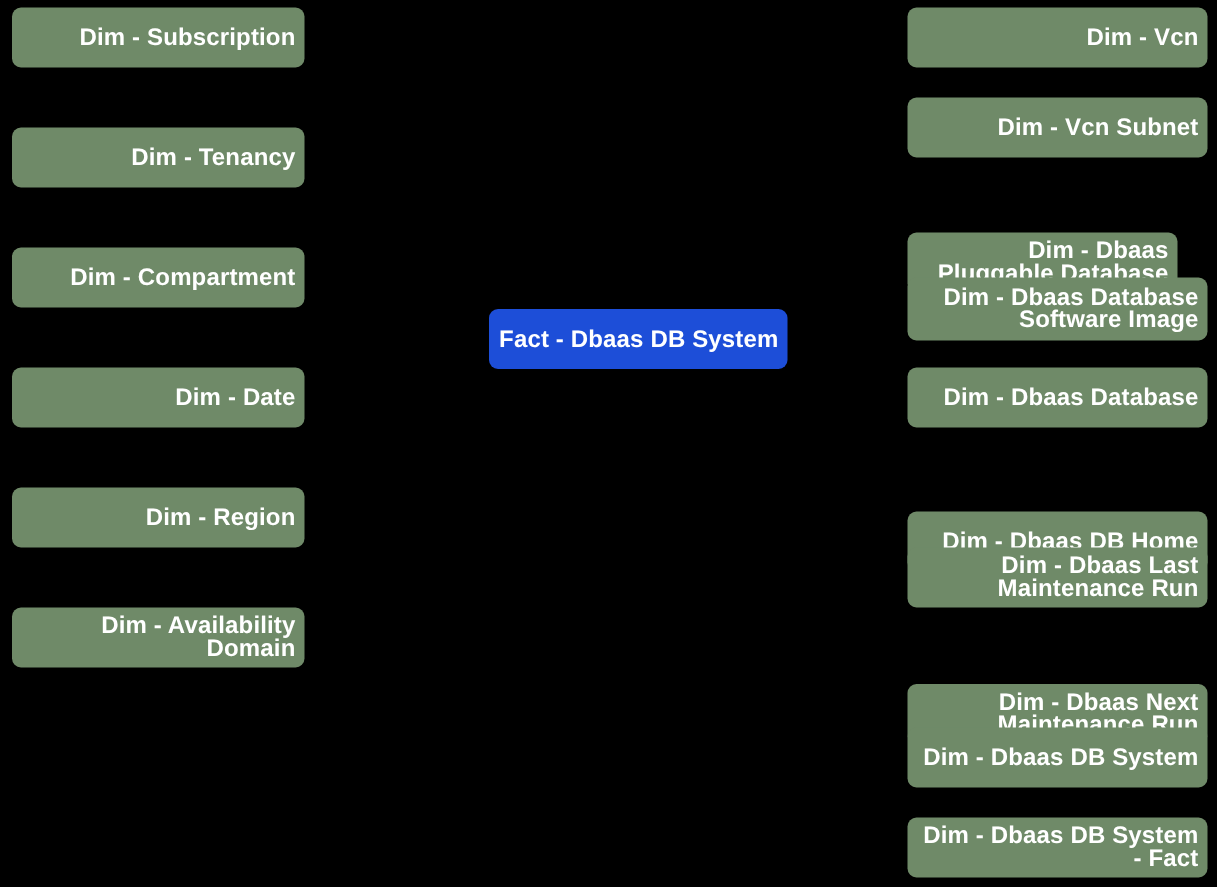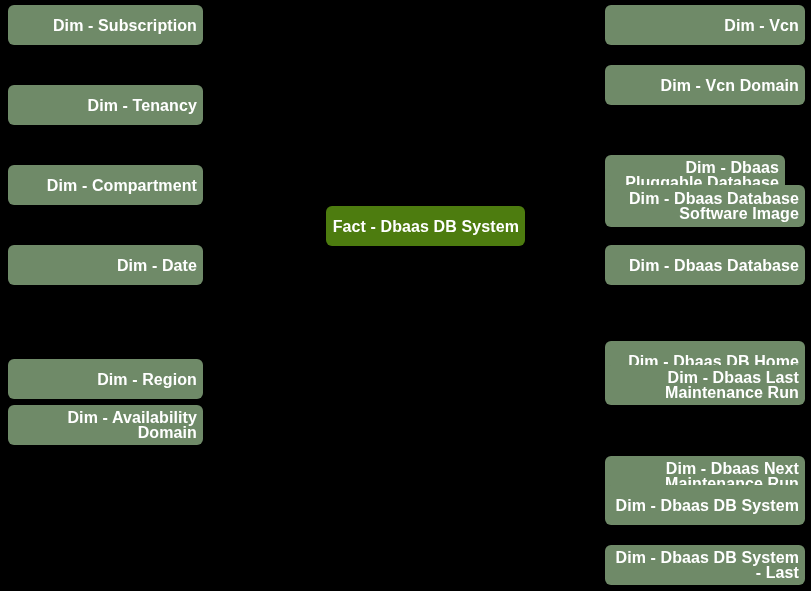--- a/index.html
+++ b/index.html
@@ -29,21 +29,21 @@
     font-weight: bold;
     line-height: 15px;
     letter-spacing: 0.1px;
     padding: 2px 6px;
     user-select: none;
   }
   .node.dim {
     background: #6f8a68;
   }
   .node.fact {
-    background: #4d7c0f;
+    background: #1d4ed8;
   }
   .node-label {
     display: block;
     width: 100%;
   }
 </style>
 </head>
 <body>
 
 <div id="canvas">
@@ -53,38 +53,38 @@
       </div>
       <div class="node dim" style="left: 8px; top: 85px; width: 195px; height: 40px;">
         <span class="node-label">Dim - Tenancy</span>
       </div>
       <div class="node dim" style="left: 8px; top: 165px; width: 195px; height: 40px;">
         <span class="node-label">Dim - Compartment</span>
       </div>
       <div class="node dim" style="left: 8px; top: 245px; width: 195px; height: 40px;">
         <span class="node-label">Dim - Date</span>
       </div>
-      <div class="node dim" style="left: 8px; top: 325px; width: 195px; height: 40px; margin-top: 34px;">
+      <div class="node dim" style="left: 8px; top: 325px; width: 195px; height: 40px;">
         <span class="node-label">Dim - Region</span>
       </div>
       <div class="node dim" style="left: 8px; top: 405px; width: 195px; height: 40px;">
         <span class="node-label">Dim - Availability Domain</span>
       </div>
     </div>
   <div id="fact-column">
       <div class="node fact" style="left: 326px; top: 206px; width: 199px; height: 40px;">
         <span class="node-label">Fact - Dbaas DB System</span>
       </div>
     </div>
   <div id="right-column">
       <div class="node dim" style="left: 605px; top: 5px; width: 200px; height: 40px;">
         <span class="node-label">Dim - Vcn</span>
       </div>
       <div class="node dim" style="left: 605px; top: 65px; width: 200px; height: 40px;">
-        <span class="node-label">Dim - Vcn Domain</span>
+        <span class="node-label">Dim - Vcn Subnet</span>
       </div>
       <div class="node dim" style="left: 605px; top: 125px; width: 180px; height: 40px; margin-top: 30px;">
         <span class="node-label">Dim - Dbaas Pluggable Database</span>
       </div>
       <div class="node dim" style="left: 605px; top: 185px; width: 200px; height: 42px;">
         <span class="node-label">Dim - Dbaas Database Software Image</span>
       </div>
       <div class="node dim" style="left: 605px; top: 245px; width: 200px; height: 40px; padding-left: 16px;">
         <span class="node-label">Dim - Dbaas Database</span>
       </div>
@@ -94,16 +94,16 @@
       <div class="node dim" style="left: 605px; top: 365px; width: 200px; height: 40px;">
         <span class="node-label">Dim - Dbaas Last Maintenance Run</span>
       </div>
       <div class="node dim" style="left: 605px; top: 425px; width: 200px; height: 40px; margin-top: 31px;">
         <span class="node-label">Dim - Dbaas Next Maintenance Run</span>
       </div>
       <div class="node dim" style="left: 605px; top: 485px; width: 200px; height: 40px;">
         <span class="node-label">Dim - Dbaas DB System</span>
       </div>
       <div class="node dim" style="left: 605px; top: 545px; width: 200px; height: 40px;">
-        <span class="node-label">Dim - Dbaas DB System - Last</span>
+        <span class="node-label">Dim - Dbaas DB System - Fact</span>
       </div>
     </div>
 </div>
 
 </body></html>

